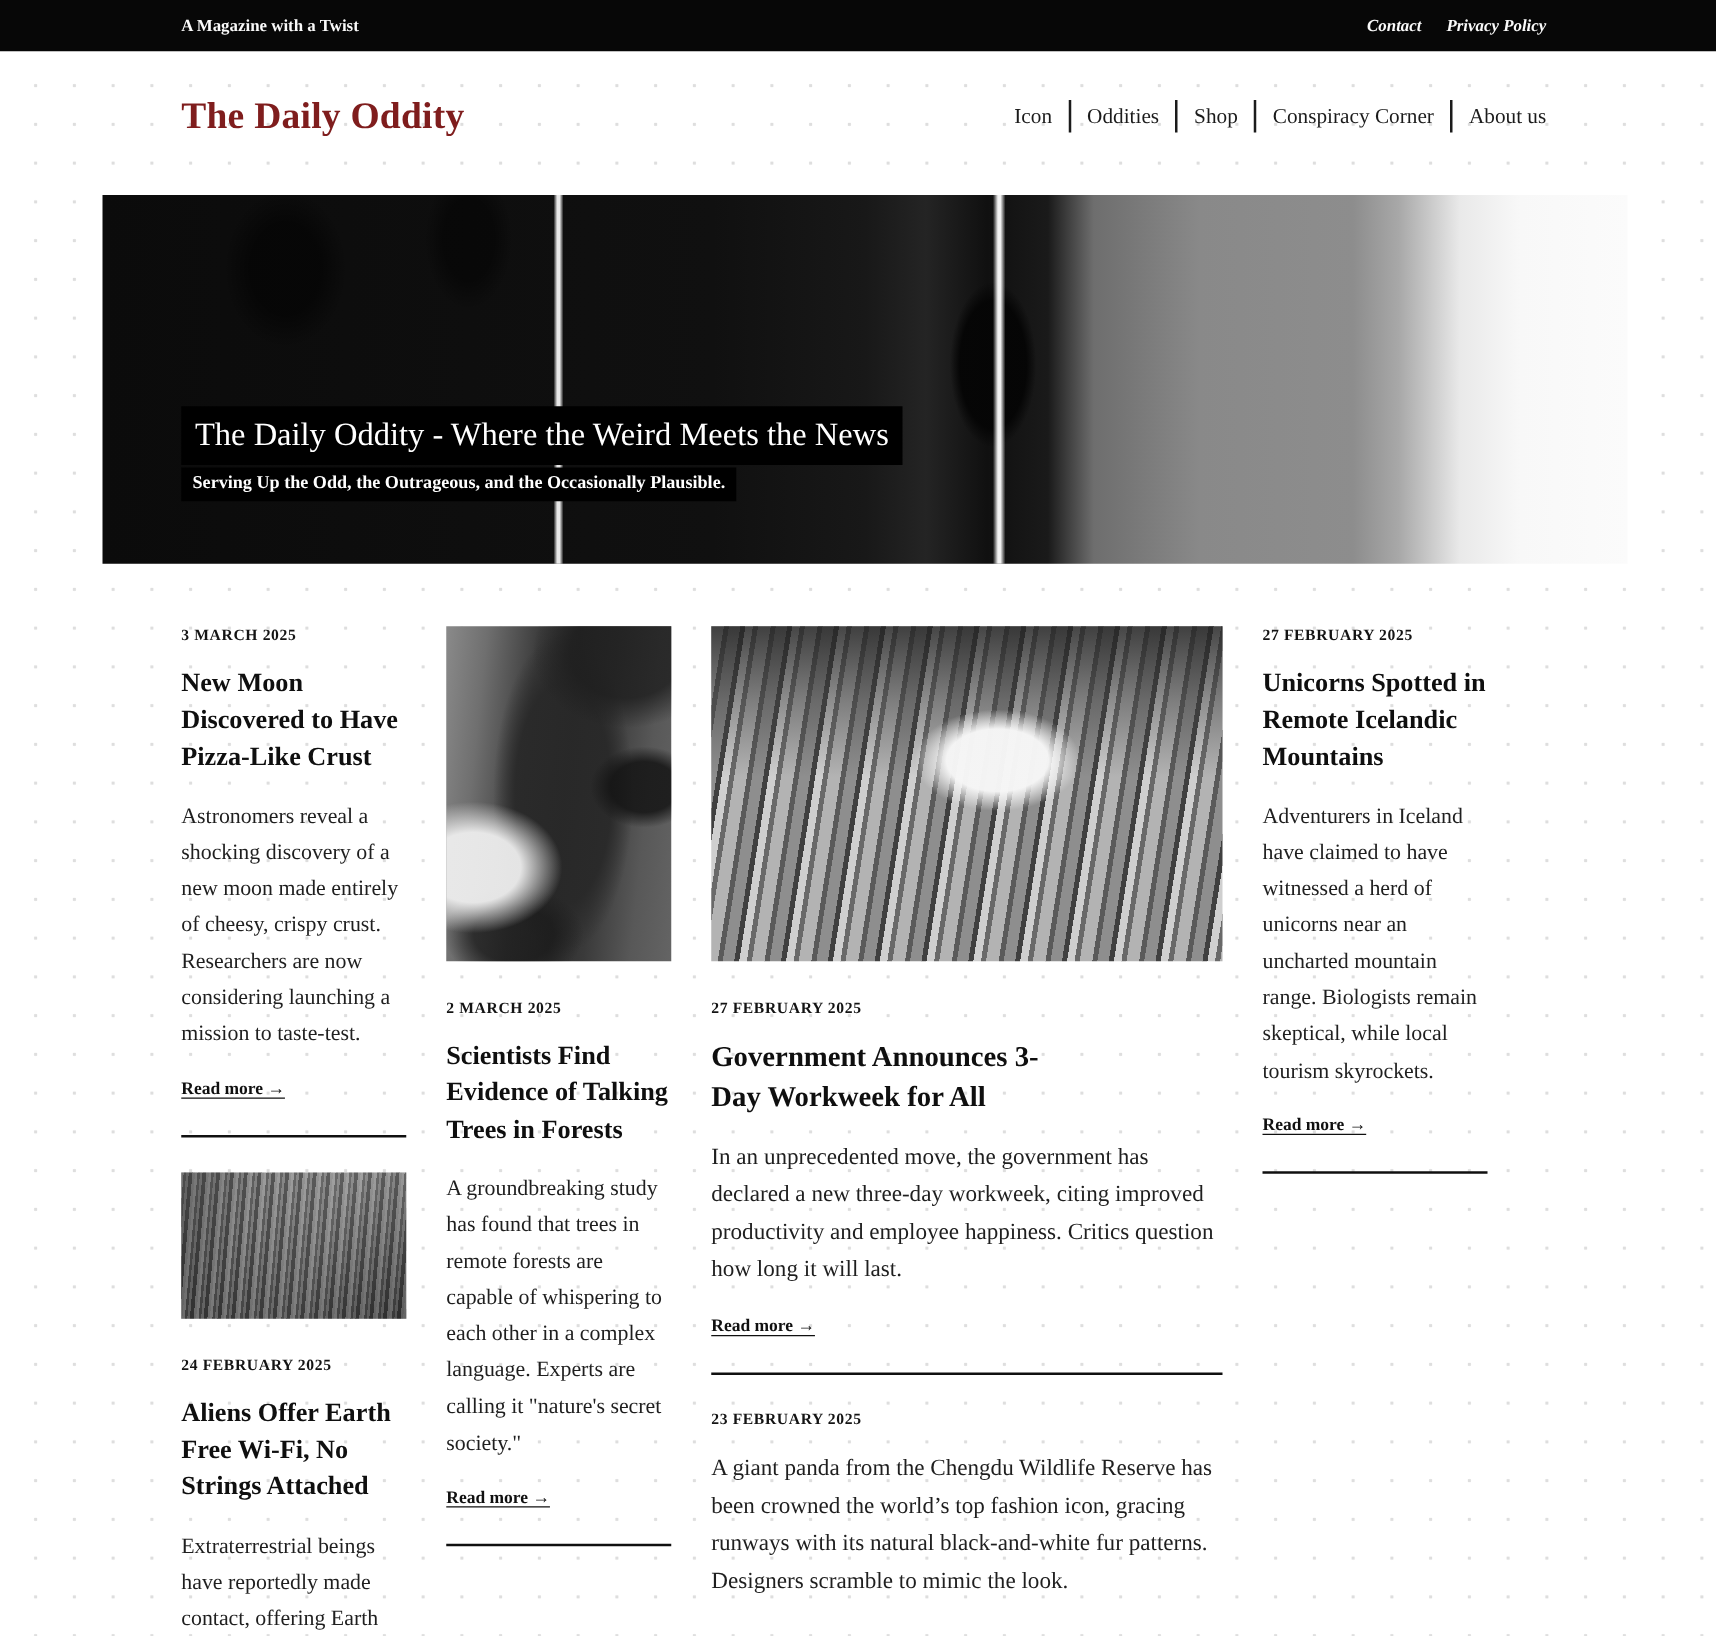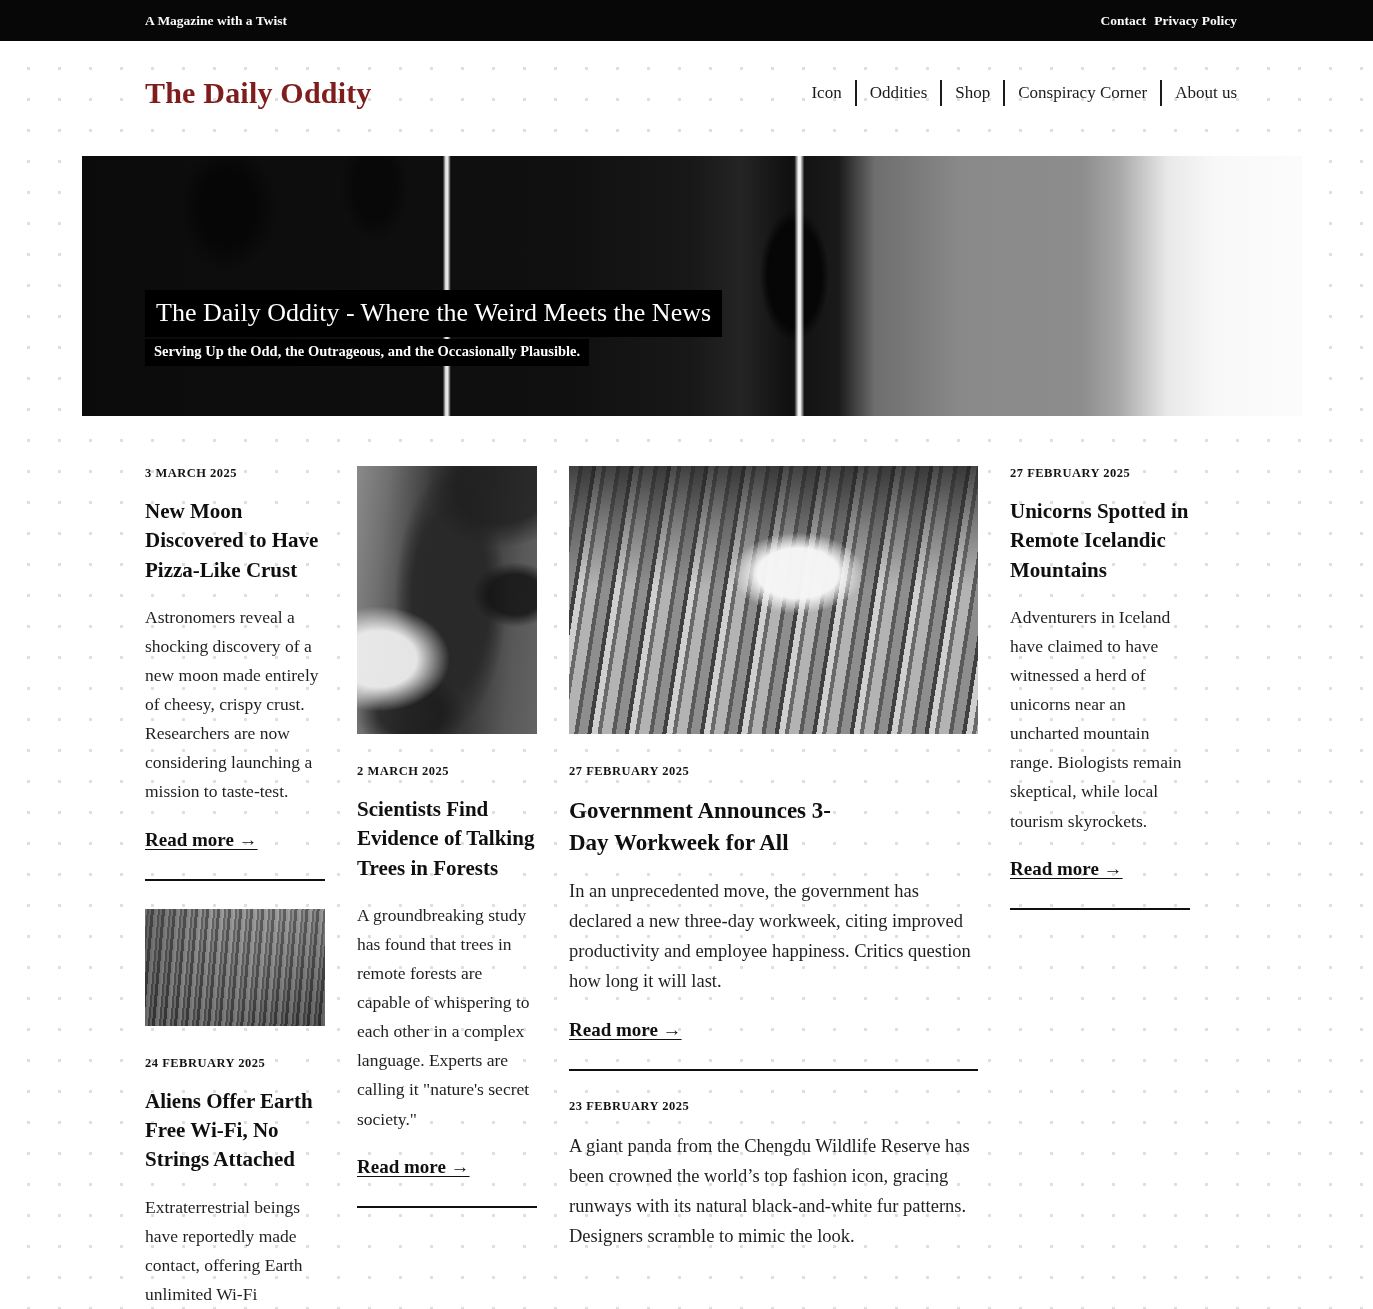--- a/index.html
+++ b/index.html
@@ -16,41 +16,41 @@
     background-position:13px 22px;
   }
 
   
   .topbar {
     height:41px; background:#070707; color:#fafafa;
     display:flex; align-items:center;
     padding:0 136px 0 145px;
   }
   .topbar .tagline { font-weight:bold; font-size:13.5px; }
-  .topbar .links { margin-left:auto; display:flex; gap:8px; }
+  .topbar .links { margin-left:auto; display:flex; gap:20px;font-style:italic; }
   .topbar .links a { color:#fafafa; font-weight:bold; font-size:13.5px; text-decoration:none; cursor:pointer; }
 
   
   .header {
     display:flex; align-items:center; justify-content:space-between;
     margin:0 136px 0 145px; padding-top:35px;
   }
   .site-title { font-size:30px; font-weight:bold; color:#7f1d1d; letter-spacing:.2px; cursor:pointer; }
   .nav { display:flex; align-items:center; }
   .nav a {
     display:inline-block; line-height:26px; padding:0 13px;
     font-size:17px; color:#1b1b1b; text-decoration:none; cursor:pointer;
   }
   .nav a + a { border-left:2px solid #1b1b1b; }
   .nav a:last-child { padding-right:0; }
 
   
   .hero {
     position:relative; margin:46px 0 0 82px;
-    width:1220px; height:260px;
+    width:1220px; height:295px;
     background:
       
       linear-gradient(90deg, rgba(255,255,255,0) calc(58.8% - 5px), rgba(255,255,255,.95) calc(58.8% - 1px), rgba(255,255,255,.95) calc(58.8% + 1px), rgba(255,255,255,0) calc(58.8% + 5px)),
       
       radial-gradient(ellipse 46px 88px at 58.4% 46%, rgba(5,5,5,.96) 0 58%, rgba(5,5,5,0) 75%),
       
       linear-gradient(90deg, rgba(255,255,255,0) calc(29.9% - 4px), rgba(255,255,255,.9) calc(29.9% - 1px), rgba(255,255,255,.9) calc(29.9% + 1px), rgba(255,255,255,0) calc(29.9% + 4px)),
       
       radial-gradient(ellipse 70px 90px at 12% 20%, rgba(0,0,0,.5) 0 40%, rgba(0,0,0,0) 70%),
       radial-gradient(ellipse 50px 80px at 24% 12%, rgba(0,0,0,.45) 0 40%, rgba(0,0,0,0) 70%),
@@ -102,21 +102,21 @@
   .date { font-weight:bold; font-size:12.5px; letter-spacing:.5px; color:#141414; }
   .title {
     font-size:21px; font-weight:bold; line-height:1.4;
     color:#0f0f0f; margin-top:16px; cursor:pointer;
   }
   .col-wide .title { font-size:23px; max-width:298px; }
   .excerpt { font-size:17.5px; line-height:1.66; color:#1f1f1f; margin-top:18px; }
   .col-wide .excerpt { font-size:18.5px; line-height:1.62; }
   .readmore {
     display:inline-block; margin-top:22px;
-    font-weight:bold; font-size:19px; color:#101010;
+    font-weight:bold; font-size:14px; color:#101010;
     text-decoration:underline; text-underline-offset:3px; cursor:pointer;
   }
   hr.divider { border:none; border-top:2px solid #101010; margin:28px 0; width:100%; }
 </style>
 </head>
 <body>
 
 <div class="topbar">
   <span class="tagline">A Magazine with a Twist</span>
   <span class="links">

